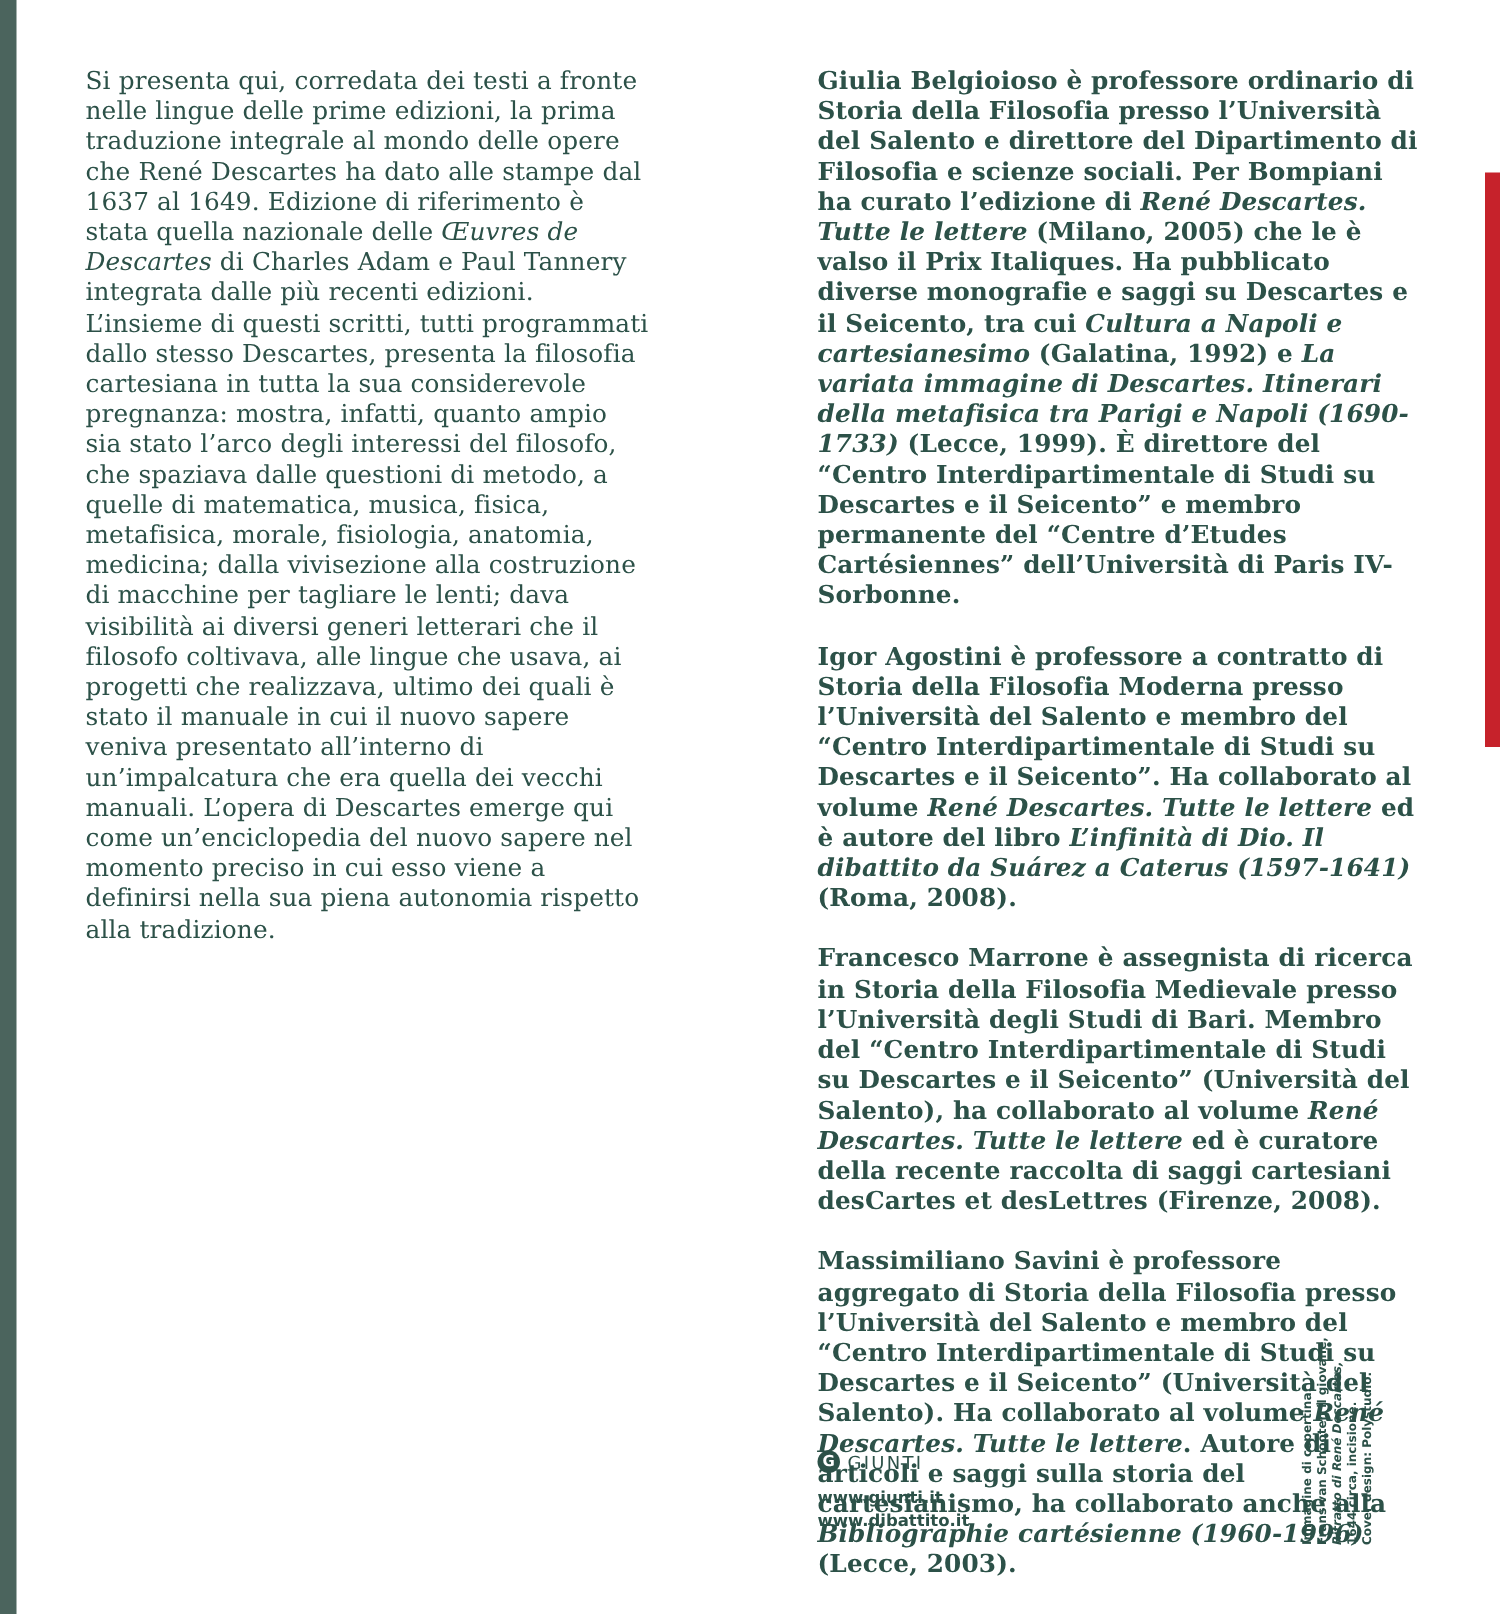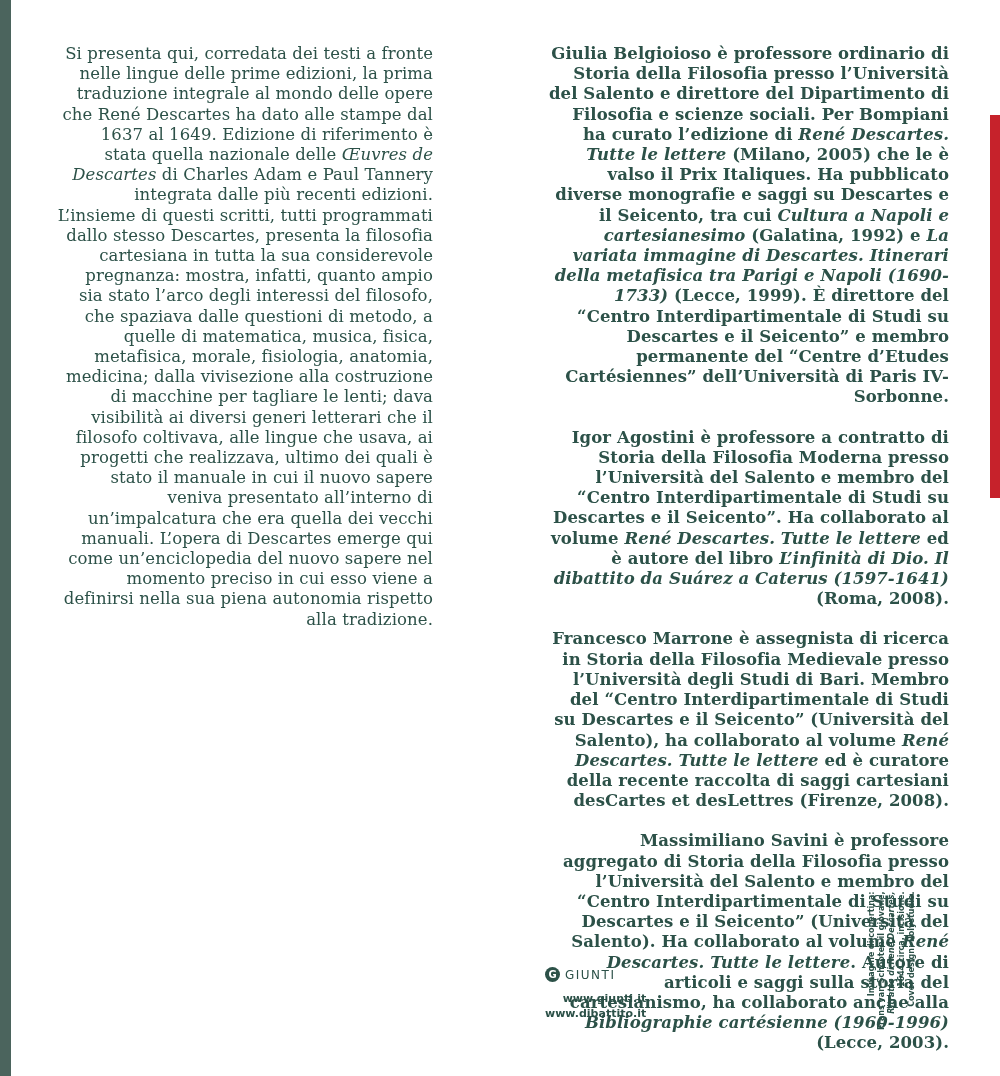--- a/index.html
+++ b/index.html
@@ -3,21 +3,21 @@
 <meta charset="utf-8">
 <style>
   * { margin: 0; padding: 0; box-sizing: border-box; }
   html, body { background: #ffffff; }
   body {
     width: 1000px; height: 1076px; position: relative;
     font-family: "DejaVu Serif", serif;
     color: #2c5148;
     overflow: hidden;
   }
-  .page { position: absolute; inset: 0; width: 1000px; height: 1076px; background: #ffffff; text-align: right; }
+  .page { position: absolute; inset: 0; width: 1000px; height: 1076px; background: #ffffff; }
 
   .spine {
     position: absolute; left: 0; top: 0; width: 11px; height: 1076px;
     background: #4b645d;
   }
   .red-strip {
     position: absolute; right: 0; top: 115px; width: 10px; height: 383px;
     background: #c6222b;
   }
 

